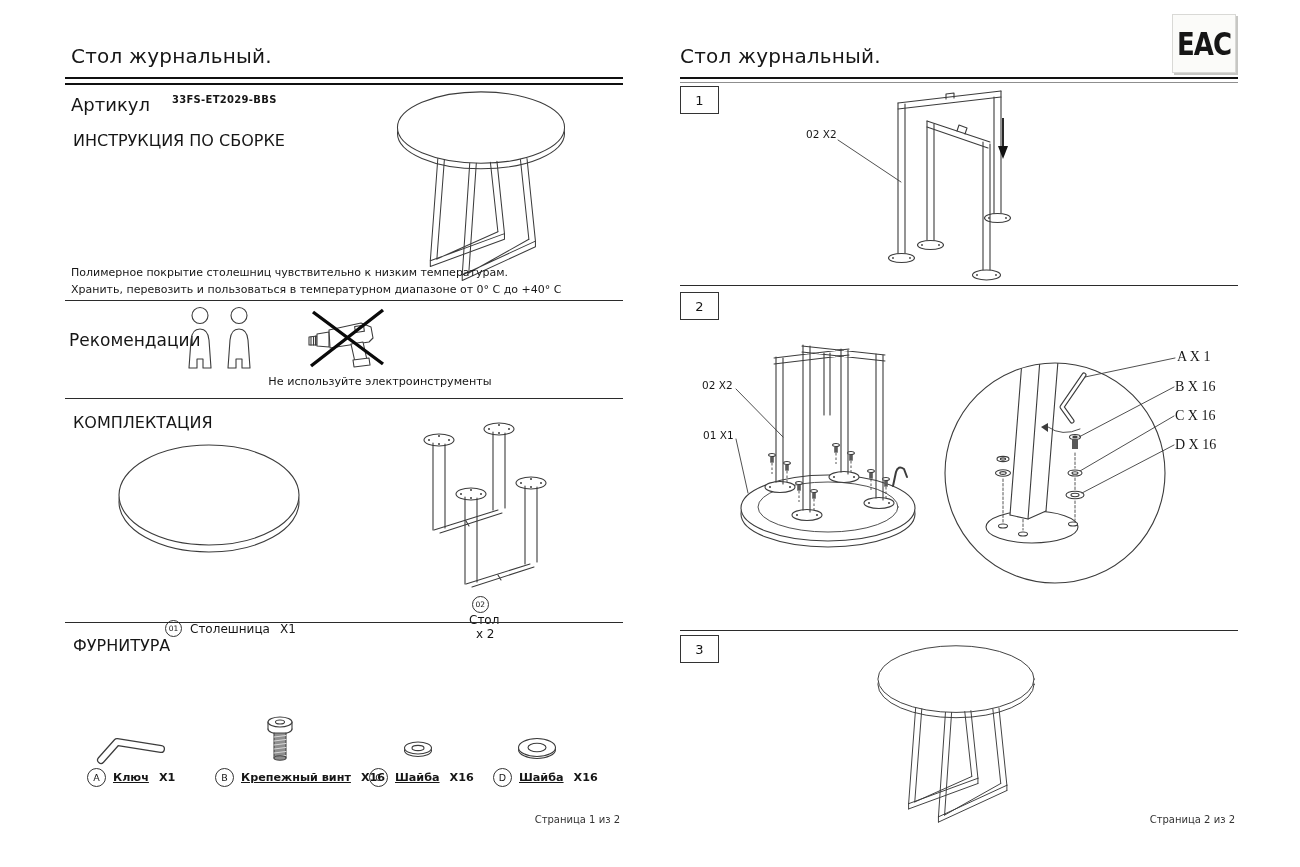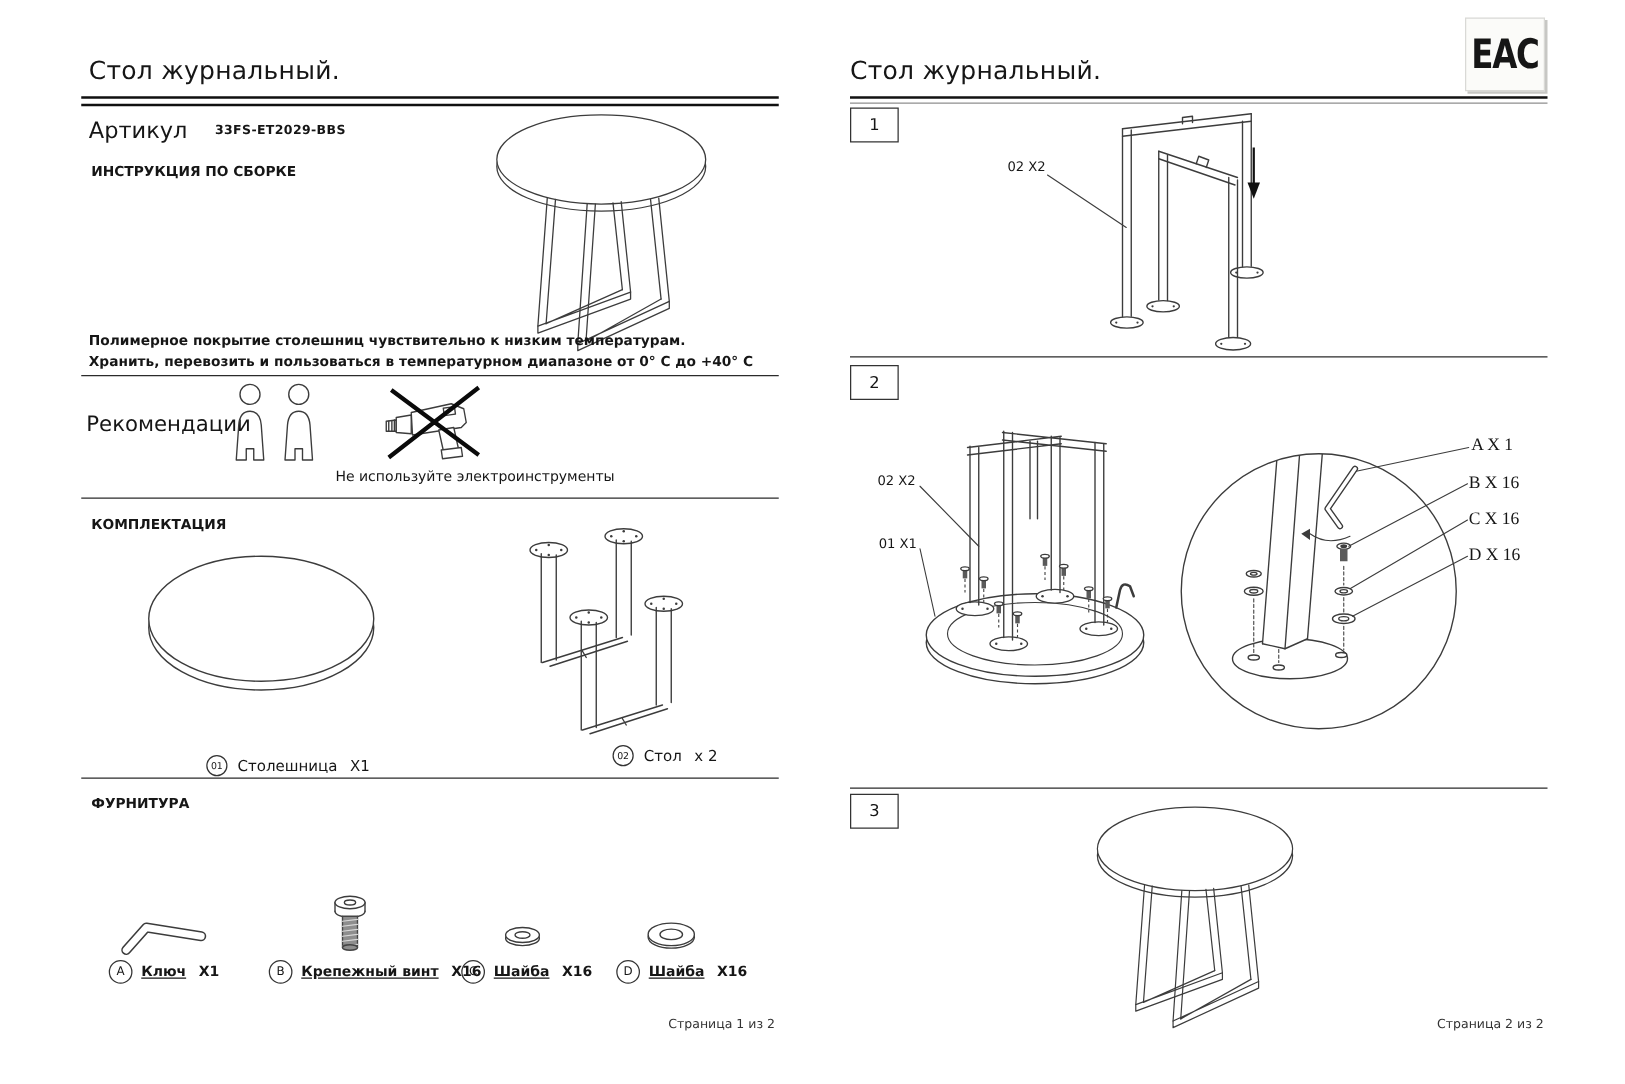--- a/index.html
+++ b/index.html
@@ -8,23 +8,23 @@
   .abs{position:absolute;}
   .page{position:absolute;top:0;height:867px;}
   #page1{left:65px;width:558px;}
   #page2{left:680px;width:558px;}
   .title{font-size:20px;font-weight:400;letter-spacing:.2px;margin:0;}
   .rule-double{height:4px;border-top:2.3px solid #101010;border-bottom:2.3px solid #101010;}
   .rule{height:0;border-top:1.5px solid #2b2b2b;width:558px;left:0;}
   .rule-title2{height:3px;border-top:2.6px solid #121212;border-bottom:1.3px solid #8f8f8f;width:558px;left:0;}
   .article-label{font-size:18px;}
   .article-number{font-size:10px;font-weight:bold;margin-left:22px;letter-spacing:.3px;}
-  .sec-heading{font-size:11px;font-weight:bold;}
+  .sec-heading{font-size:16px;}
   .instructions p{margin:0;font-size:12.2px;line-height:1.38;}
-  .warning div{font-size:11px;font-weight:bold;line-height:1.5;white-space:nowrap;}
+  .warning div{font-size:11px;font-weight:normal;line-height:1.5;white-space:nowrap;}
   .rec-heading{font-size:17px;margin-top:19px;}
   .caption{font-size:11.2px;text-align:center;}
   .part-label{display:flex;align-items:center;font-size:12px;}
   .code-circle{display:inline-flex;width:15px;height:15px;border:1.1px solid #333;border-radius:50%;
                align-items:center;justify-content:center;font-size:7.5px;flex:none;}
   .part-label .pname{margin-left:8px;}
   .part-label .pqty{margin-left:10px;}
   .hw-label{display:flex;align-items:center;font-size:11.2px;font-weight:bold;}
   .hw-label .code-circle{width:17px;height:17px;font-size:9.5px;font-weight:normal;}
   .hw-label .pname{margin-left:7px;text-decoration:underline;}
@@ -45,21 +45,21 @@
   .dash{fill:none;stroke:#444;stroke-width:0.9;stroke-dasharray:2.5,2;}
 </style>
 </head>
 <body>
 
 <section class="page" id="page1">
 
   <h1 class="title abs" style="left:6px;top:44px;">Стол журнальный.</h1>
   <div class="rule-double abs" style="left:0;top:77px;width:558px;"></div>
 
-  <div class="abs" style="left:6px;top:94px;display:flex;align-items:center;">
+  <div class="abs" style="left:6px;top:94px;display:flex;align-items:flex-start;">
     <span class="article-label">Артикул</span>
     <span class="article-number">33FS-ET2029-BBS</span>
   </div>
 
   <div class="sec-heading abs" style="left:8px;top:131px;">ИНСТРУКЦИЯ ПО СБОРКЕ</div>
 
 
   <svg class="abs" style="left:322px;top:90px;" width="188" height="199" viewBox="0 0 200 212">
     <g class="ln">
       <ellipse class="fw" cx="100" cy="46" rx="89" ry="38"></ellipse>
@@ -141,26 +141,26 @@
       <ellipse class="fw" cx="68" cy="74" rx="15" ry="6"></ellipse>
       <circle class="dot" cx="58" cy="74" r="1"></circle>
         <circle class="dot" cx="78" cy="74" r="1"></circle>
         <circle class="dot" cx="68" cy="70" r="1"></circle>
         <circle class="dot" cx="68" cy="78" r="1"></circle>
       <path d="M62,77 L62,164 M74,78 L74,162 M122,66 L122,144 M134,67 L134,142"></path>
       <path d="M63,164 L127,144 M69,167 L131,147 M95,155 L98,160"></path>
     </g>
   </svg>
 
-  <div class="part-label abs" style="left:100px;top:604px;">
+  <div class="part-label abs" style="left:100px;top:620px;">
     <span class="code-circle">01</span>
     <span class="pname">Столешница</span>
     <span class="pqty">X1</span>
   </div>
-  <div class="part-label abs" style="left:425px;top:596px;">
+  <div class="part-label abs" style="left:396px;top:596px;flex-direction:column;">
     <span class="code-circle">02</span>
     <span class="pname">Стол</span>
     <span class="pqty">x 2</span>
   </div>
 
   <div class="rule abs" style="top:622px;"></div>
 
   <div class="sec-heading abs" style="left:8px;top:636px;">ФУРНИТУРА</div>
 
   <svg class="abs" style="left:30px;top:733px;" width="72" height="32" viewBox="0 0 72 32">

